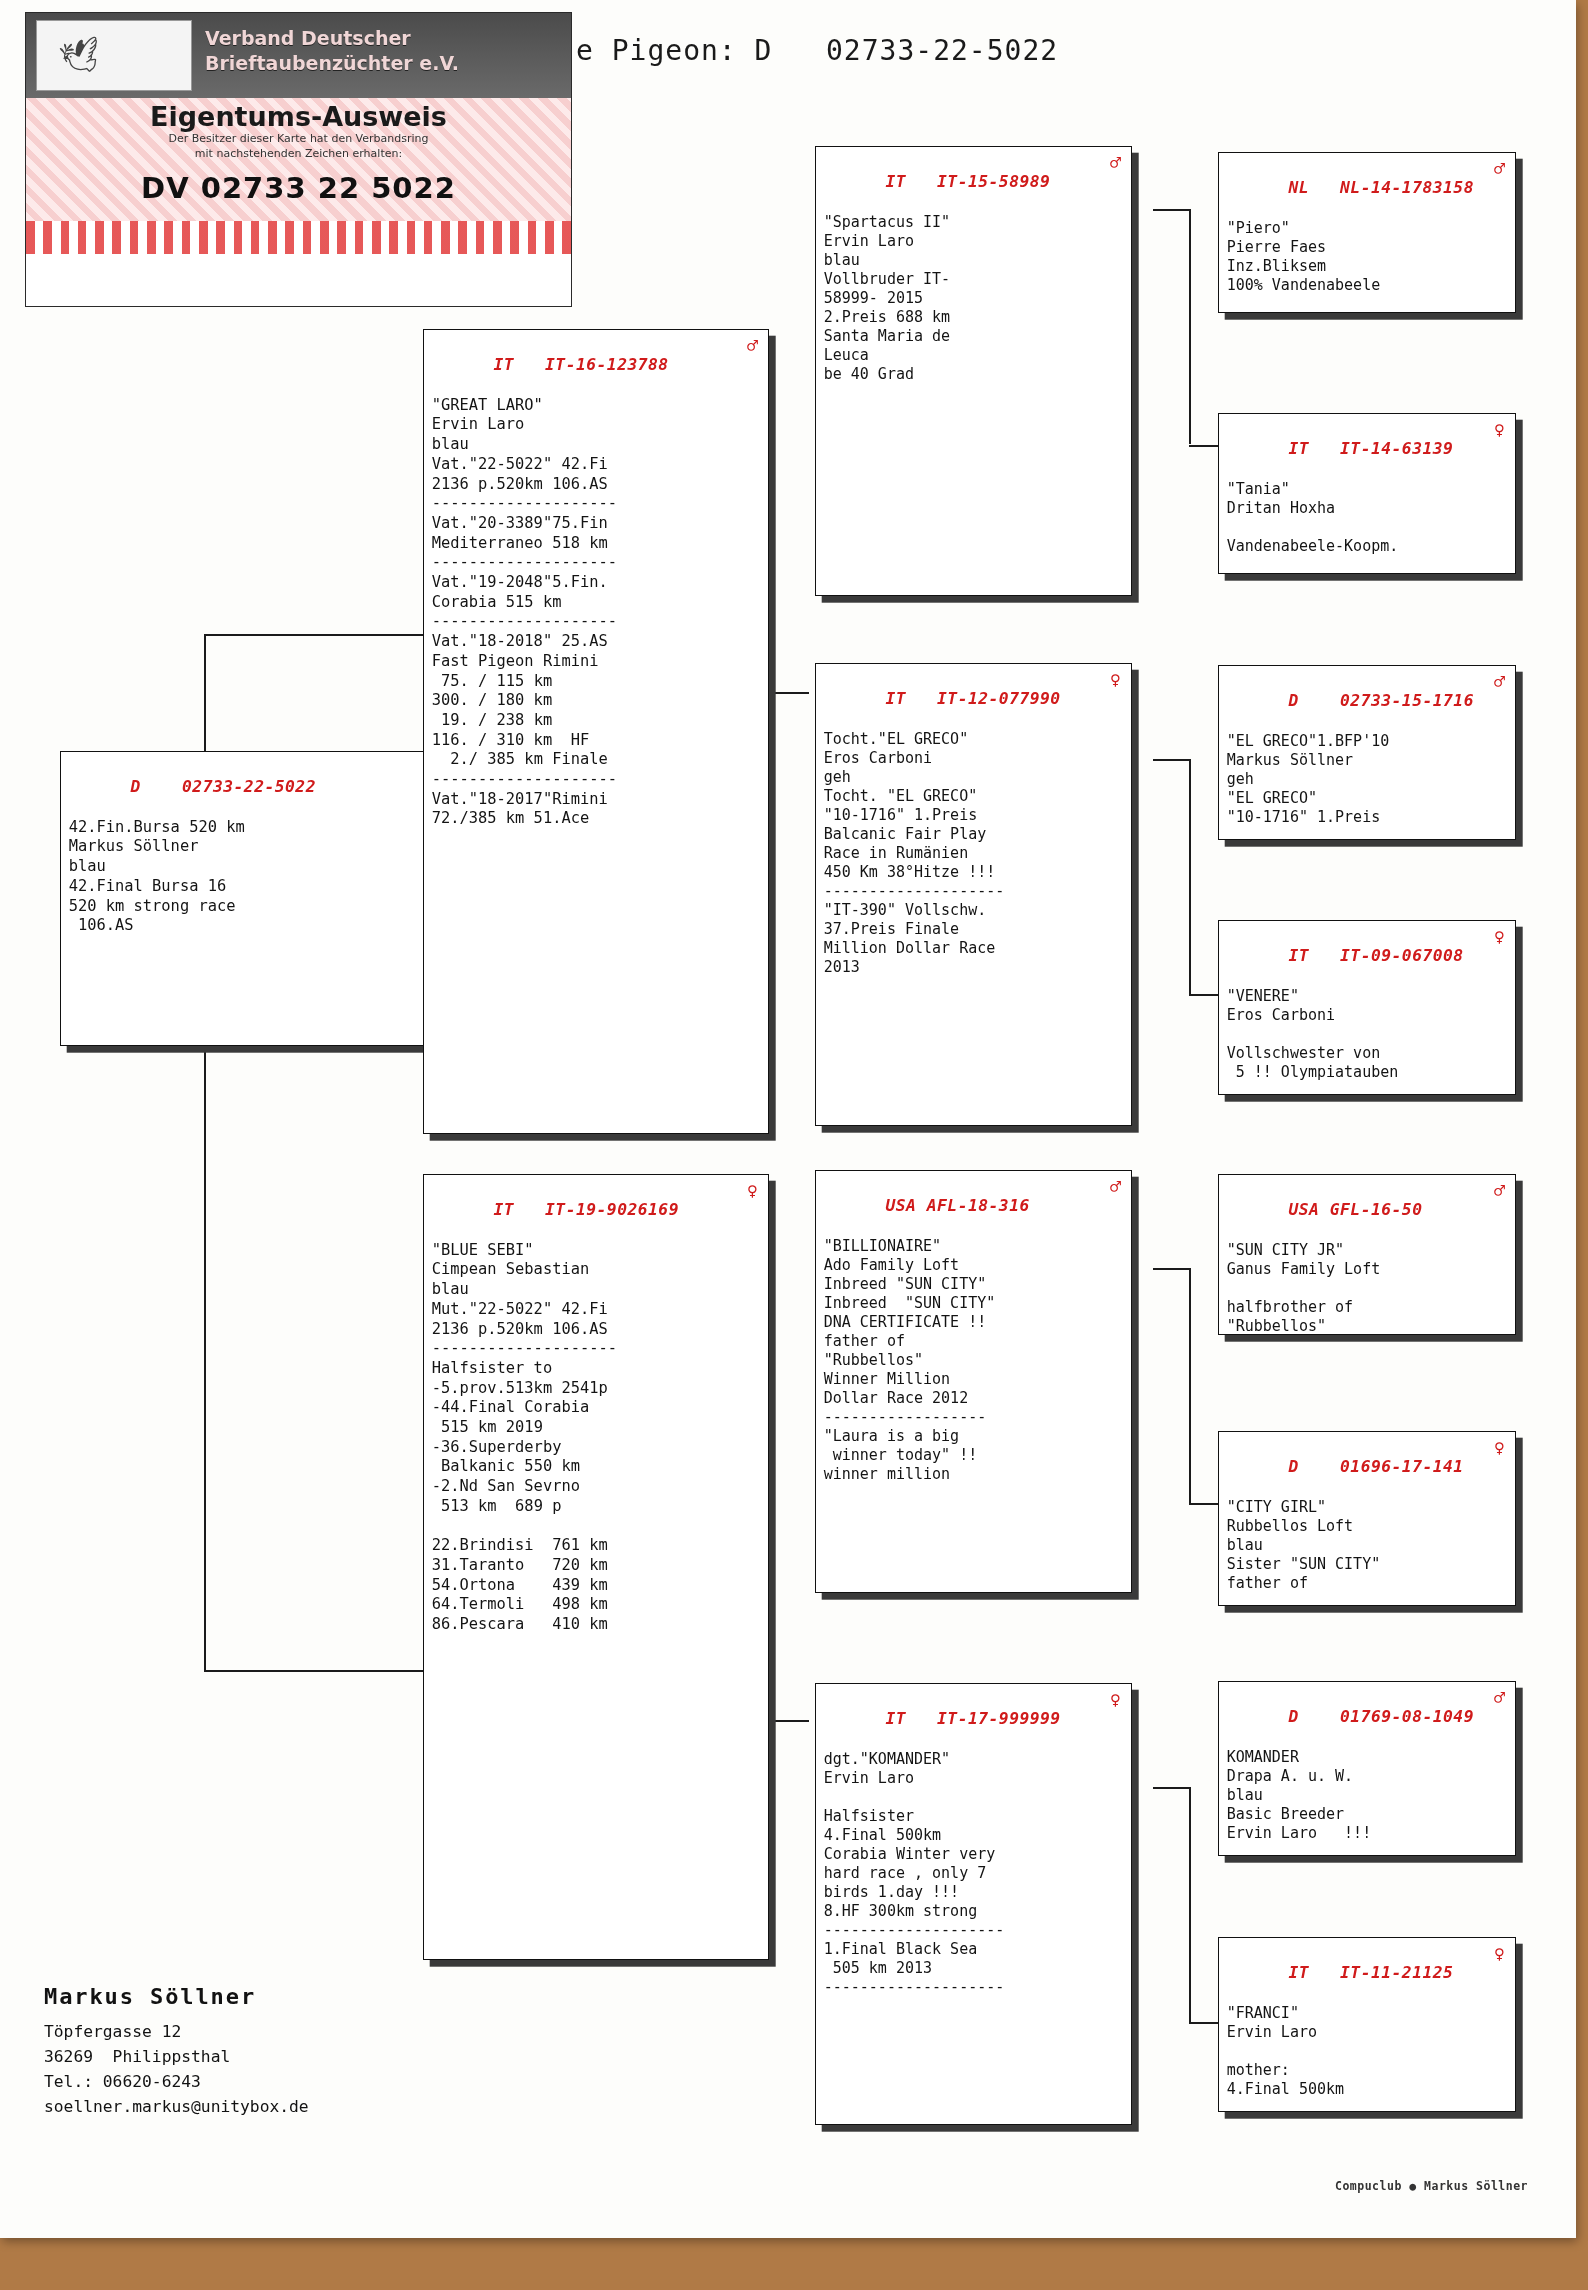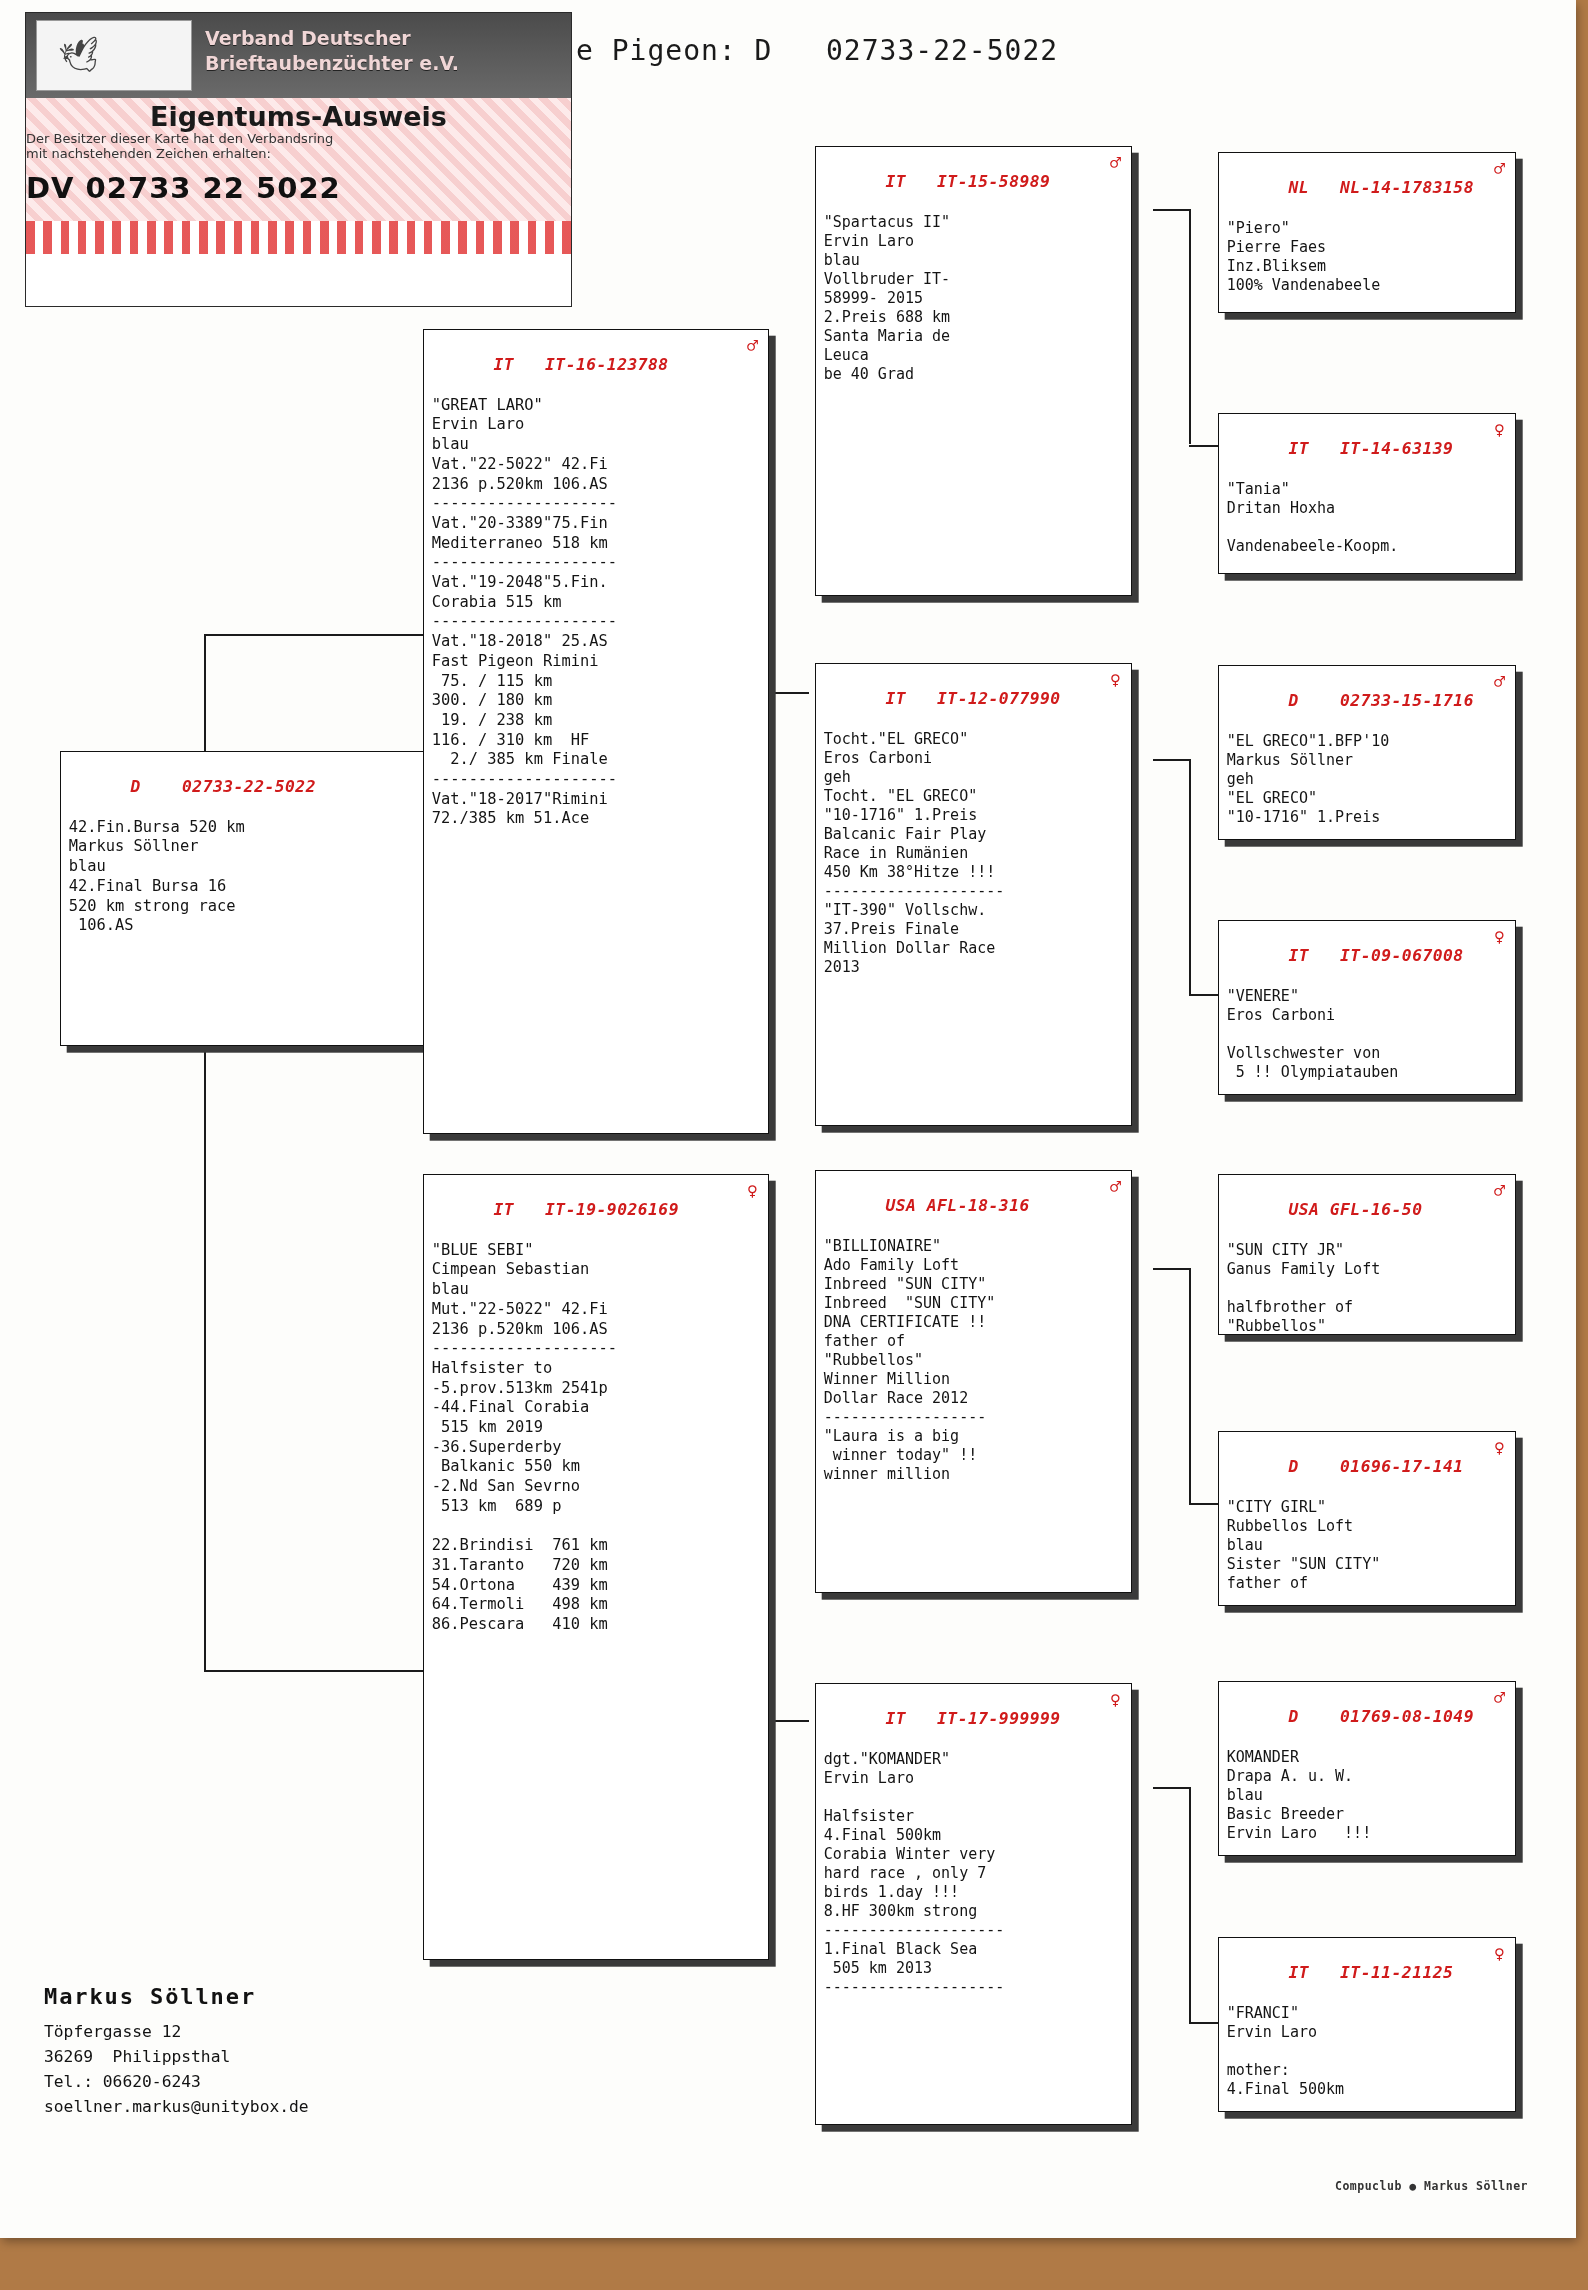--- a/index.html
+++ b/index.html
@@ -52,26 +52,26 @@
   #rc-mid{
     position:absolute;left:0;top:85px;width:100%;height:123px;
     background:repeating-linear-gradient(45deg,#fdeaea 0 6.7px,#f7cfcf 6.7px 13.4px);
   }
   #rc-eig{
     position:absolute;left:0;top:3.8px;width:100%;text-align:center;
     font-family:"DejaVu Sans", sans-serif;
     font-size:27px;font-weight:bold;color:#1a1a1a;
   }
   #rc-sub{
-    position:absolute;left:0;top:33px;width:100%;text-align:left;
+    position:absolute;left:0;top:33px;width:100%;text-align:center;
     font-family:"DejaVu Sans", sans-serif;
-    font-size:13px;color:#333;line-height:15.4px;
+    font-size:11px;color:#333;line-height:15.4px;
   }
   #rc-num{
-    position:absolute;left:0;top:73px;width:100%;text-align:left;
+    position:absolute;left:0;top:73px;width:100%;text-align:center;
     font-family:"DejaVu Sans", sans-serif;
     font-size:29px;font-weight:bold;color:#111;letter-spacing:1px;
   }
   #rc-bot{
     position:absolute;left:0;top:208px;width:100%;height:86px;
     background:#fff;
   }
   #rc-wave{
     position:absolute;left:0;top:0;width:100%;height:33px;
     background:repeating-linear-gradient(90deg,#e23b3b 0 8.6px,#fff 8.6px 17.3px);

